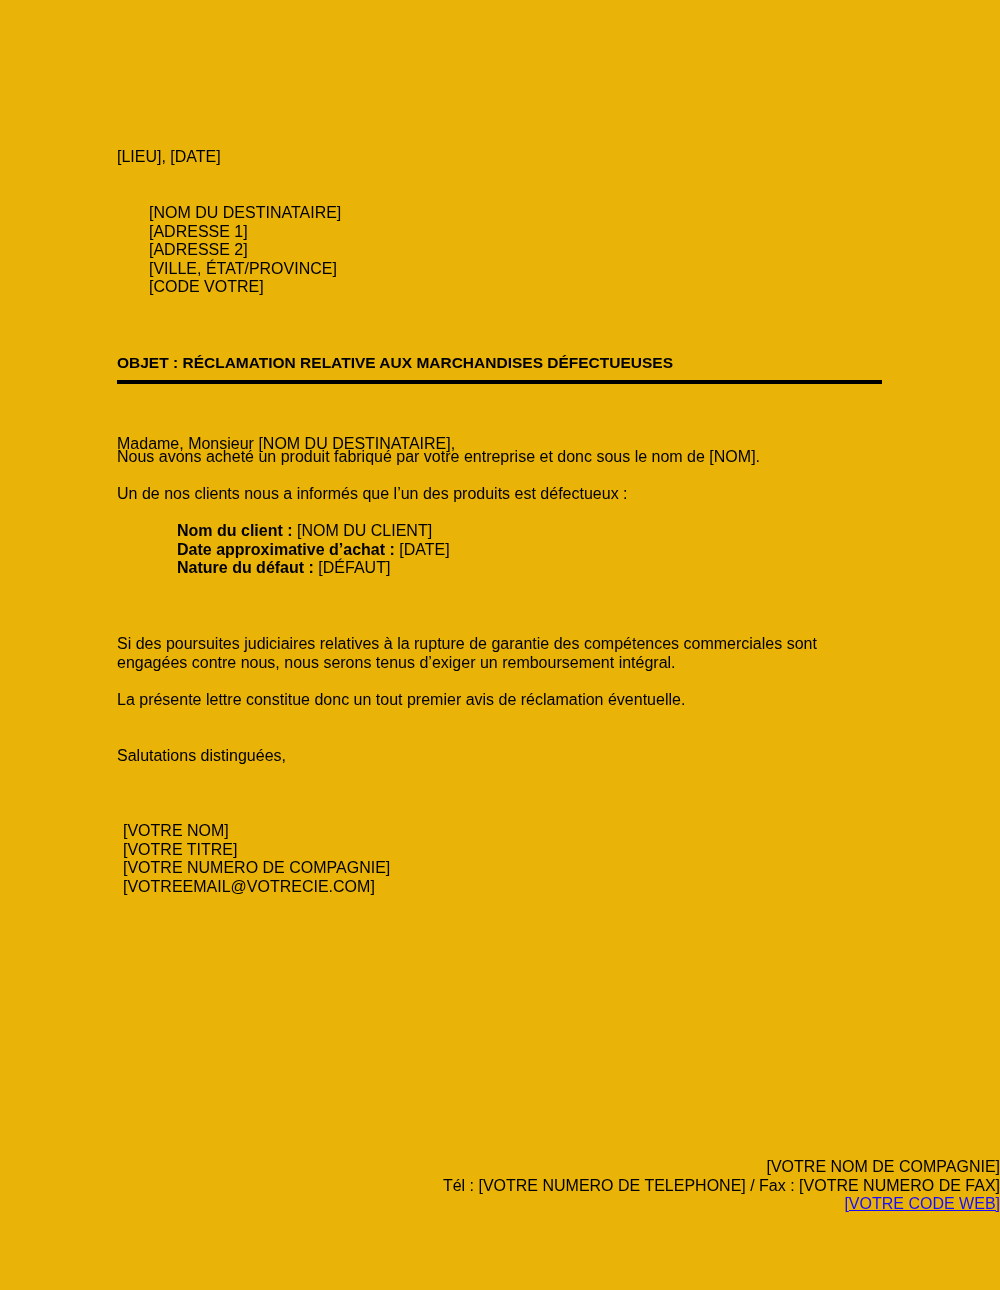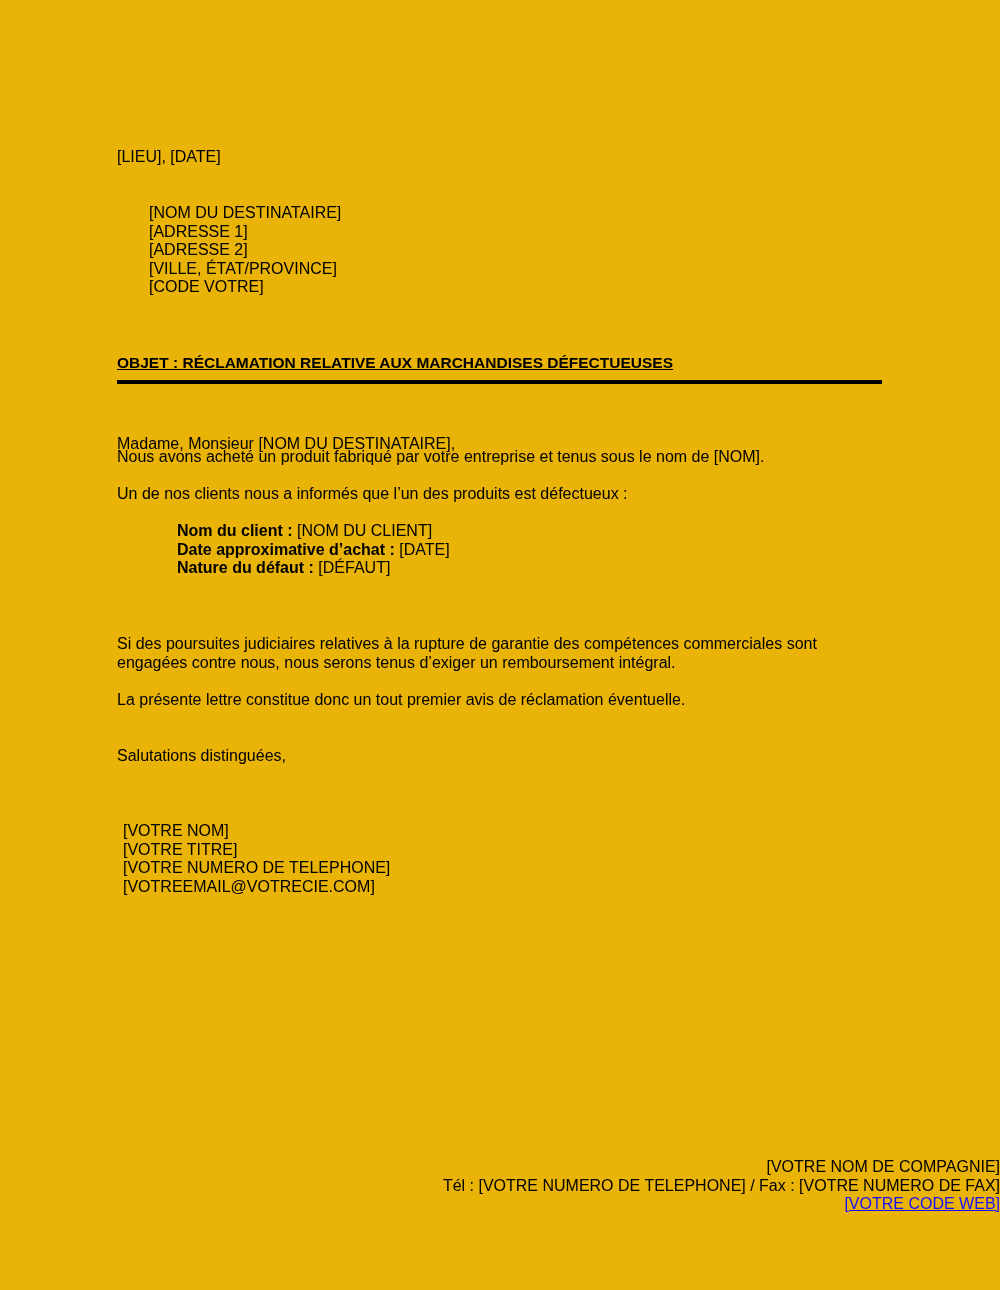--- a/index.html
+++ b/index.html
@@ -22,26 +22,26 @@
   <div class="abs" style="left:117px; top:148px;">[LIEU], [DATE]</div>
 
   <div class="abs" style="left:117px; top:204px;margin-left:32px;">
     <span class="line">[NOM DU DESTINATAIRE]</span>
     <span class="line">[ADRESSE 1]</span>
     <span class="line">[ADRESSE 2]</span>
     <span class="line">[VILLE, ÉTAT/PROVINCE]</span>
     <span class="line">[CODE VOTRE]</span>
   </div>
 
-  <div class="abs subject" style="left:117px; top:354px;text-decoration:underline;">OBJET : RÉCLAMATION RELATIVE AUX MARCHANDISES DÉFECTUEUSES</div>
+  <div class="abs subject" style="left:117px; top:354px;">OBJET : RÉCLAMATION RELATIVE AUX MARCHANDISES DÉFECTUEUSES</div>
   <div class="rule"></div>
 
   <div class="abs" style="left:117px; top:435px;text-align:right;">Madame, Monsieur [NOM DU DESTINATAIRE],</div>
 
-  <div class="abs" style="left:117px; top:448px;">Nous avons acheté un produit fabriqué par votre entreprise et tenus sous le nom de [NOM].</div>
+  <div class="abs" style="left:117px; top:448px;">Nous avons acheté un produit fabriqué par votre entreprise et donc sous le nom de [NOM].</div>
 
   <div class="abs" style="left:117px; top:485px;">Un de nos clients nous a informés que l’un des produits est défectueux :</div>
 
   <div class="abs indent" style="left:177px; top:522px;">
     <span class="line"><b>Nom du client :</b><span> [NOM DU CLIENT]</span></span>
     <span class="line"><b>Date approximative d’achat :</b><span> [DATE]</span></span>
     <span class="line"><b>Nature du défaut :</b><span> [DÉFAUT]</span></span>
   </div>
 
   <div class="abs" style="left:117px; top:691px;">La présente lettre constitue donc un tout premier avis de réclamation éventuelle.</div>
@@ -49,21 +49,21 @@
   <div class="abs" style="left:117px; top:635px;">
     <span class="line">Si des poursuites judiciaires relatives à la rupture de garantie des compétences commerciales sont</span>
     <span class="line">engagées contre nous, nous serons tenus d’exiger un remboursement intégral.</span>
   </div>
 
   <div class="abs" style="left:117px; top:747px;">Salutations distinguées,</div>
 
   <div class="abs" style="left:123px; top:822px;">
     <span class="line">[VOTRE NOM]</span>
     <span class="line">[VOTRE TITRE]</span>
-    <span class="line">[VOTRE NUMERO DE TELEPHONE]</span>
+    <span class="line">[VOTRE NUMERO DE COMPAGNIE]</span>
     <span class="line">[VOTREEMAIL@VOTRECIE.COM]</span>
   </div>
 
   <div class="footer">
     <span class="line">[VOTRE NOM DE COMPAGNIE]</span>
     <span class="line">Tél : [VOTRE NUMERO DE TELEPHONE] / Fax : [VOTRE NUMERO DE FAX]</span>
     <span class="line"><a href="#">[VOTRE CODE WEB]</a></span>
   </div>
 
 </div>

